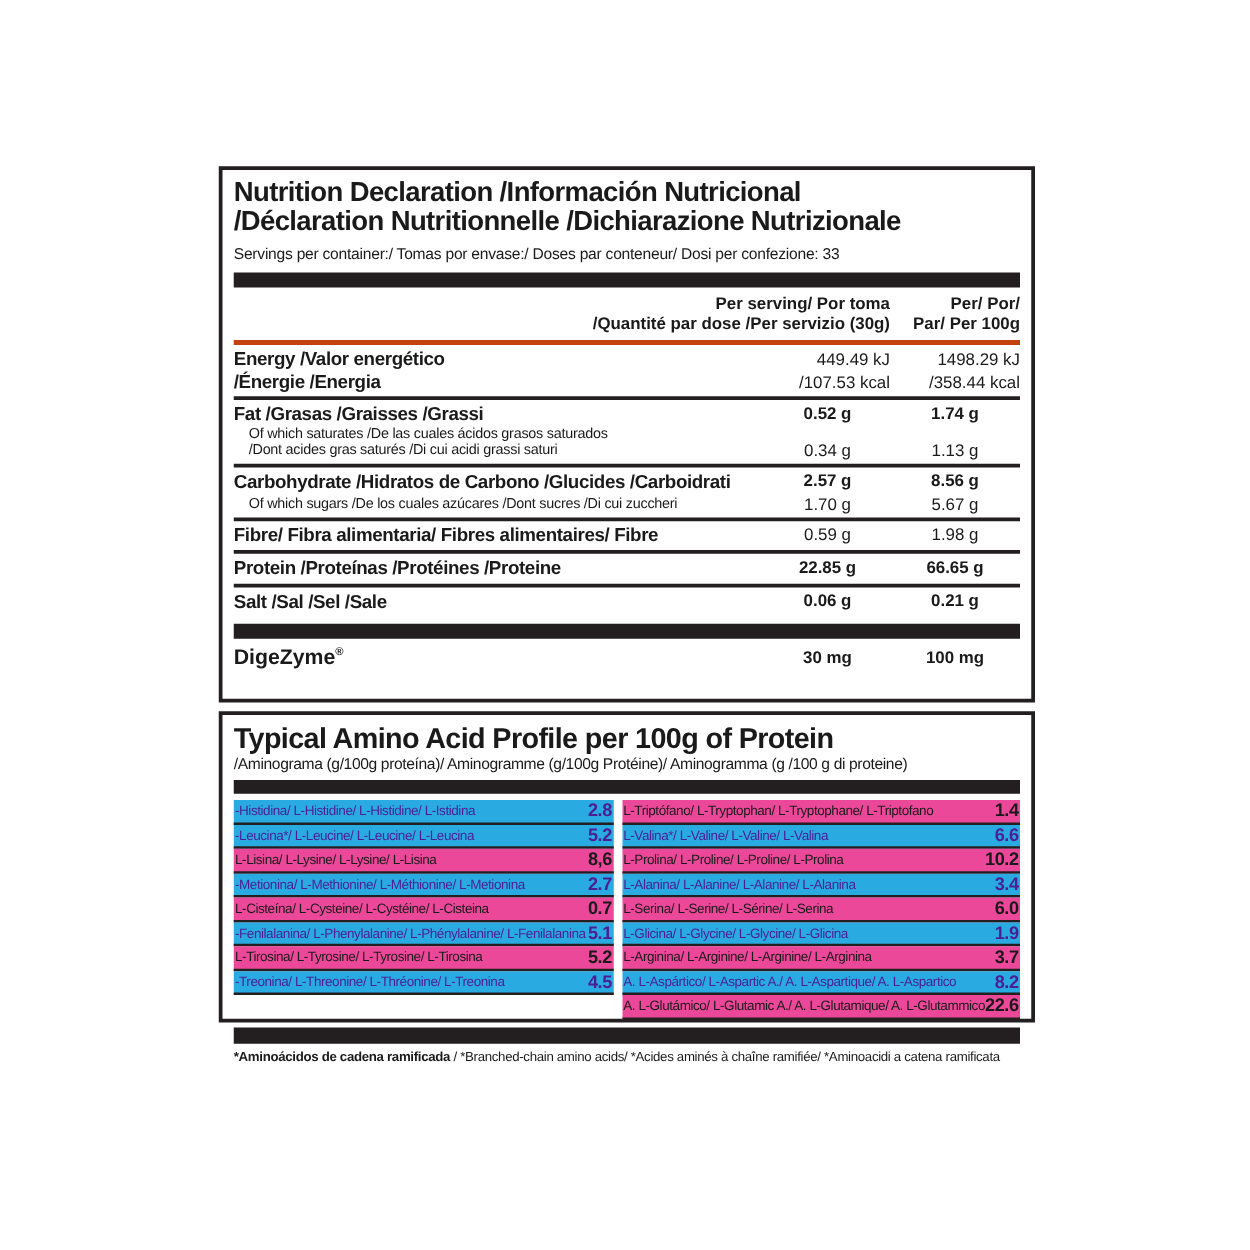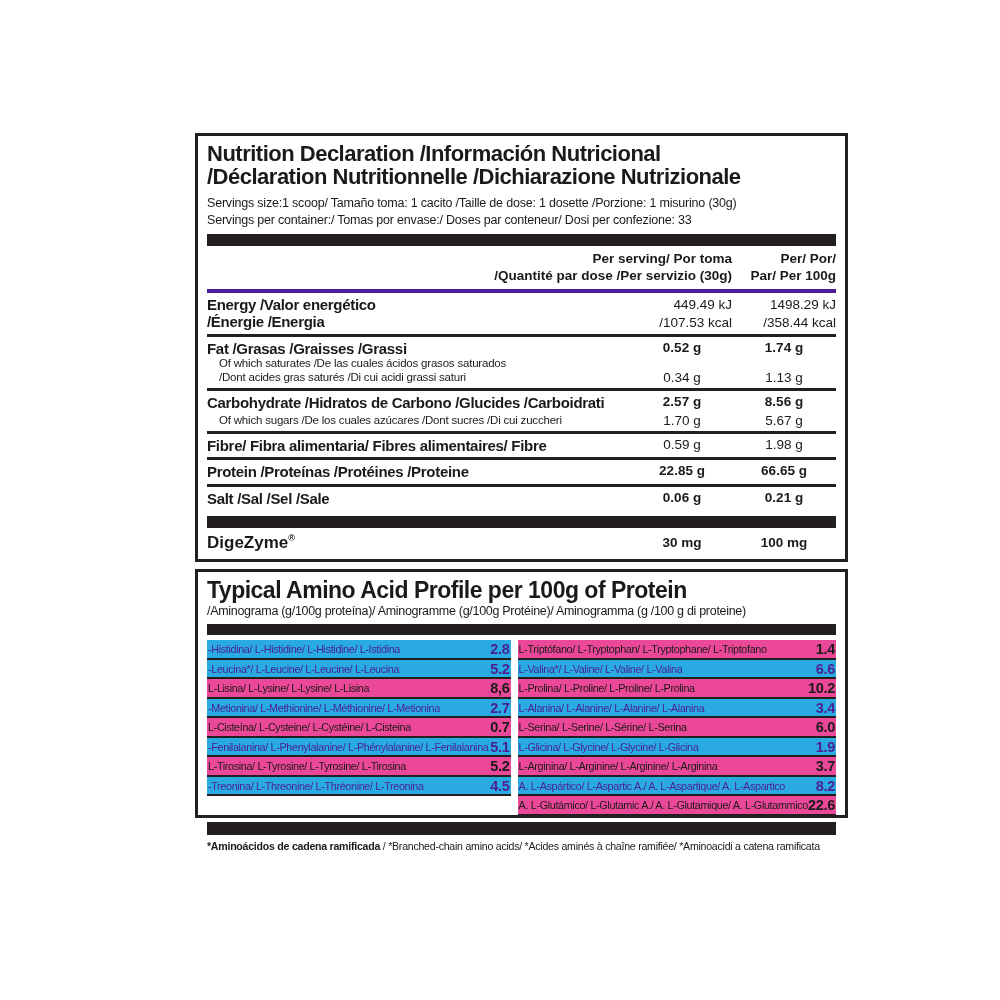--- a/index.html
+++ b/index.html
@@ -1,30 +1,30 @@
 <!DOCTYPE html>
 <html style="--hl: #29ABE2;"><head>
 <meta charset="utf-8">
 <style>
   * { margin:0; padding:0; box-sizing:border-box; }
   html,body { width:1000px; height:1000px; background:#ffffff;
     font-family:"Liberation Sans", sans-serif; color:#1a1a1a; }
   .panel { position:absolute; left:175px; width:653px; background:#fff;
-    border:3px solid #231f20; padding:6px 9px;margin-left:20px; }
+    border:3px solid #231f20; padding:6px 9px; }
   #nutrition-panel { top:133px; height:429px; }
   #amino-panel { top:569px; height:249px; }
 
   .title { font-weight:bold; font-size:22px; line-height:1.06; letter-spacing:-0.5px; }
   .servings { font-size:12.5px; line-height:1.35; margin-top:6px; letter-spacing:-0.2px; }
   .black-bar { height:12px; background:#231f20; margin:6px 0 0 0; }
 
   
   .ntable { width:100%; }
   .nheader { display:flex; justify-content:flex-end; font-weight:bold;
-    font-size:13.5px; line-height:1.25; padding:5px 0 4px 0; border-bottom:4px solid #4c1d95; }
+    font-size:13.5px; line-height:1.25; padding:5px 0 4px 0; border-bottom:4px solid #c2410c; }
   .nheader .col-serving { text-align:right; }
   .nheader .col-100g { width:104px; text-align:right; }
   .nrow { display:flex; align-items:stretch; border-bottom:3px solid #231f20; padding:3px 0; }
   .nrow:last-of-type { border-bottom:none; }
   .nrow .lbl { flex:1; }
   .lbl-main { font-weight:bold; font-size:15px; line-height:1.15; letter-spacing:-0.3px; }
   .lbl-sub { font-size:11.5px; line-height:1.2; padding-left:12px; letter-spacing:-0.2px; }
   .vcol { width:100px; display:flex; flex-direction:column; justify-content:space-between;
     align-items:center; font-size:13.5px; }
   .vcol.right-col { width:104px; }
@@ -53,21 +53,20 @@
 </style>
 </head>
 <body>
 
 <div class="panel" id="nutrition-panel">
   <div class="title">
     <div>Nutrition Declaration /Información Nutricional</div>
     <div>/Déclaration Nutritionnelle /Dichiarazione Nutrizionale</div>
   </div>
   <div class="servings">
-    <div>Servings size:1 scoop/ Tamaño toma: 1 cacito /Taille de dose: 1 dosette /Porzione: 1 misurino (30g)</div>
     <div>Servings per container:/ Tomas por envase:/ Doses par conteneur/ Dosi per confezione: 33</div>
   </div>
   <div class="black-bar"></div>
 
   <div class="ntable">
     <div class="nheader">
       <div class="col-serving">
         <div>Per serving/ Por toma</div>
         <div>/Quantité par dose /Per servizio (30g)</div>
       </div>

